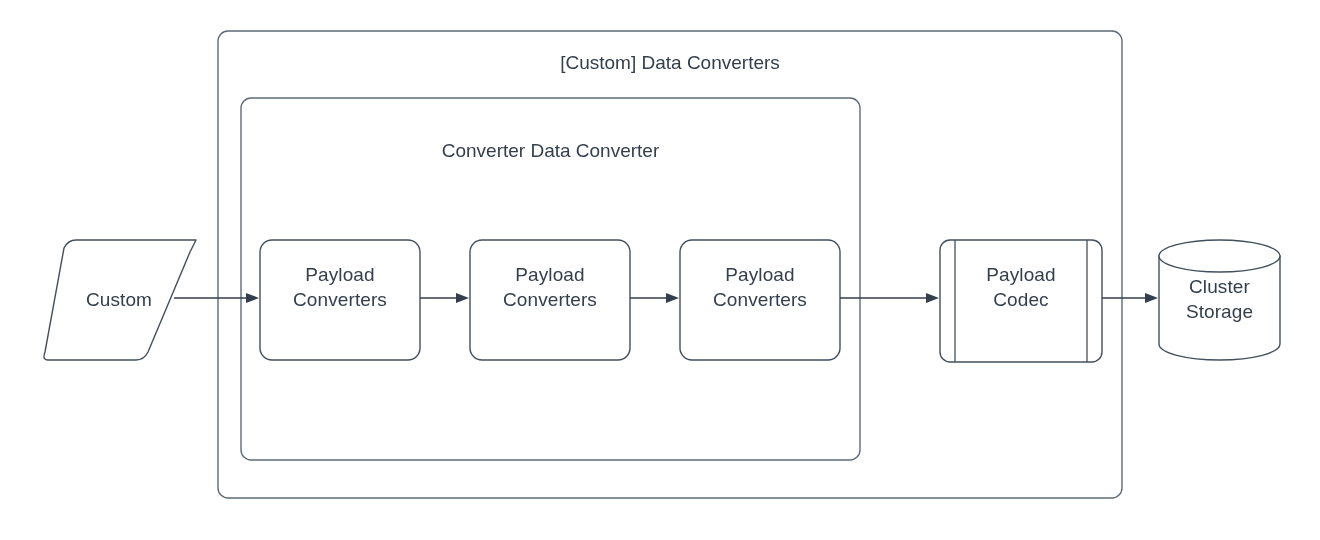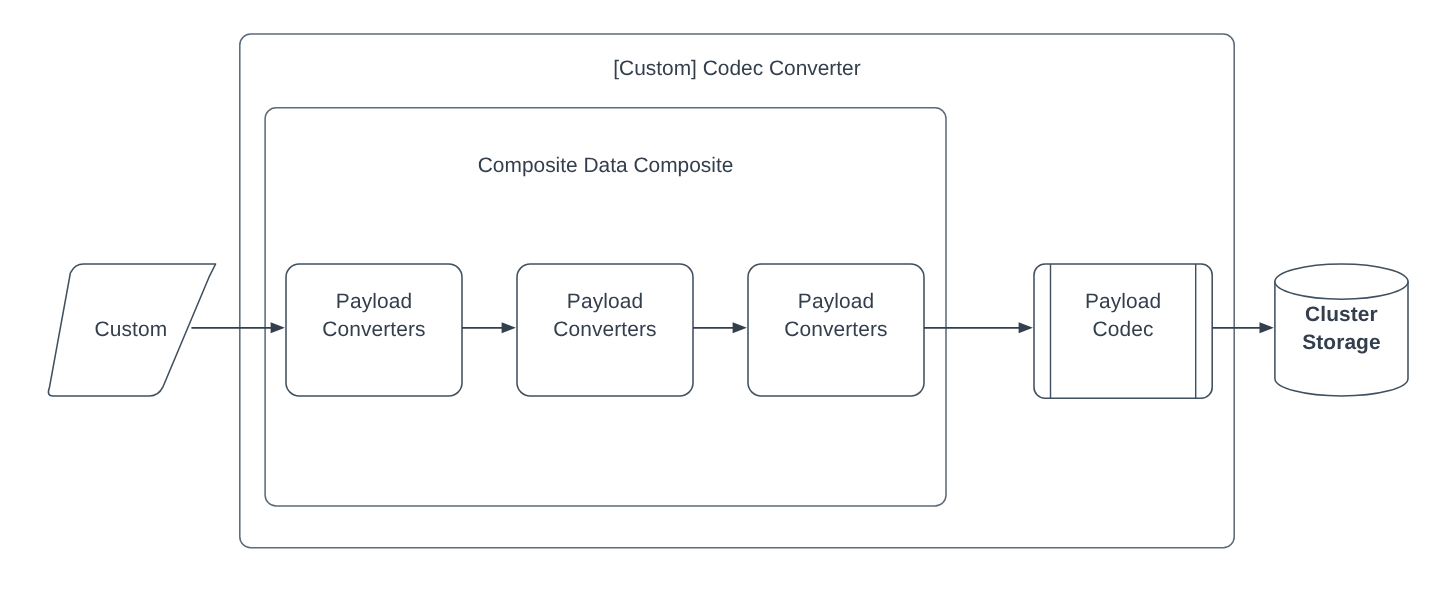--- a/index.html
+++ b/index.html
@@ -110,34 +110,34 @@
     <g>
       <line class="flow-line" x1="840" y1="298" x2="932" y2="298"></line>
       <path class="arrow-head" d="M 939 298 L 926 293 L 926 303 Z"></path>
     </g>
     <g>
       <line class="flow-line" x1="1102" y1="298" x2="1151" y2="298"></line>
       <path class="arrow-head" d="M 1158 298 L 1145 293 L 1145 303 Z"></path>
     </g>
   </svg>
 
-  <div class="container-label" style="left:218px; top:51px; width:904px;">[Custom] Codec Converter</div>
+  <div class="container-label" style="left:218px; top:51px; width:904px;">[Custom] Data Converters</div>
 
-  <div class="container-label" style="left:241px; top:139px; width:619px;">Composite Data Composite</div>
+  <div class="container-label" style="left:241px; top:139px; width:619px;">Converter Data Converter</div>
 
   <div class="node-label" style="left:42px; top:287px; width:154px;">Custom</div>
 
   <div class="node-label" style="left:260px; top:262px; width:160px;">Payload
 Converters</div>
 
   <div class="node-label" style="left:470px; top:262px; width:160px;">Payload
 Converters</div>
 
   <div class="node-label" style="left:680px; top:262px; width:160px;">Payload
 Converters</div>
 
   <div class="node-label" style="left:940px; top:262px; width:162px;">Payload
 Codec</div>
 
-  <div class="node-label" style="left:1159px; top:274px; width:121px;font-weight:bold;">Cluster
+  <div class="node-label" style="left:1159px; top:274px; width:121px;">Cluster
 Storage</div>
 
 </div>
 
 </body></html>

